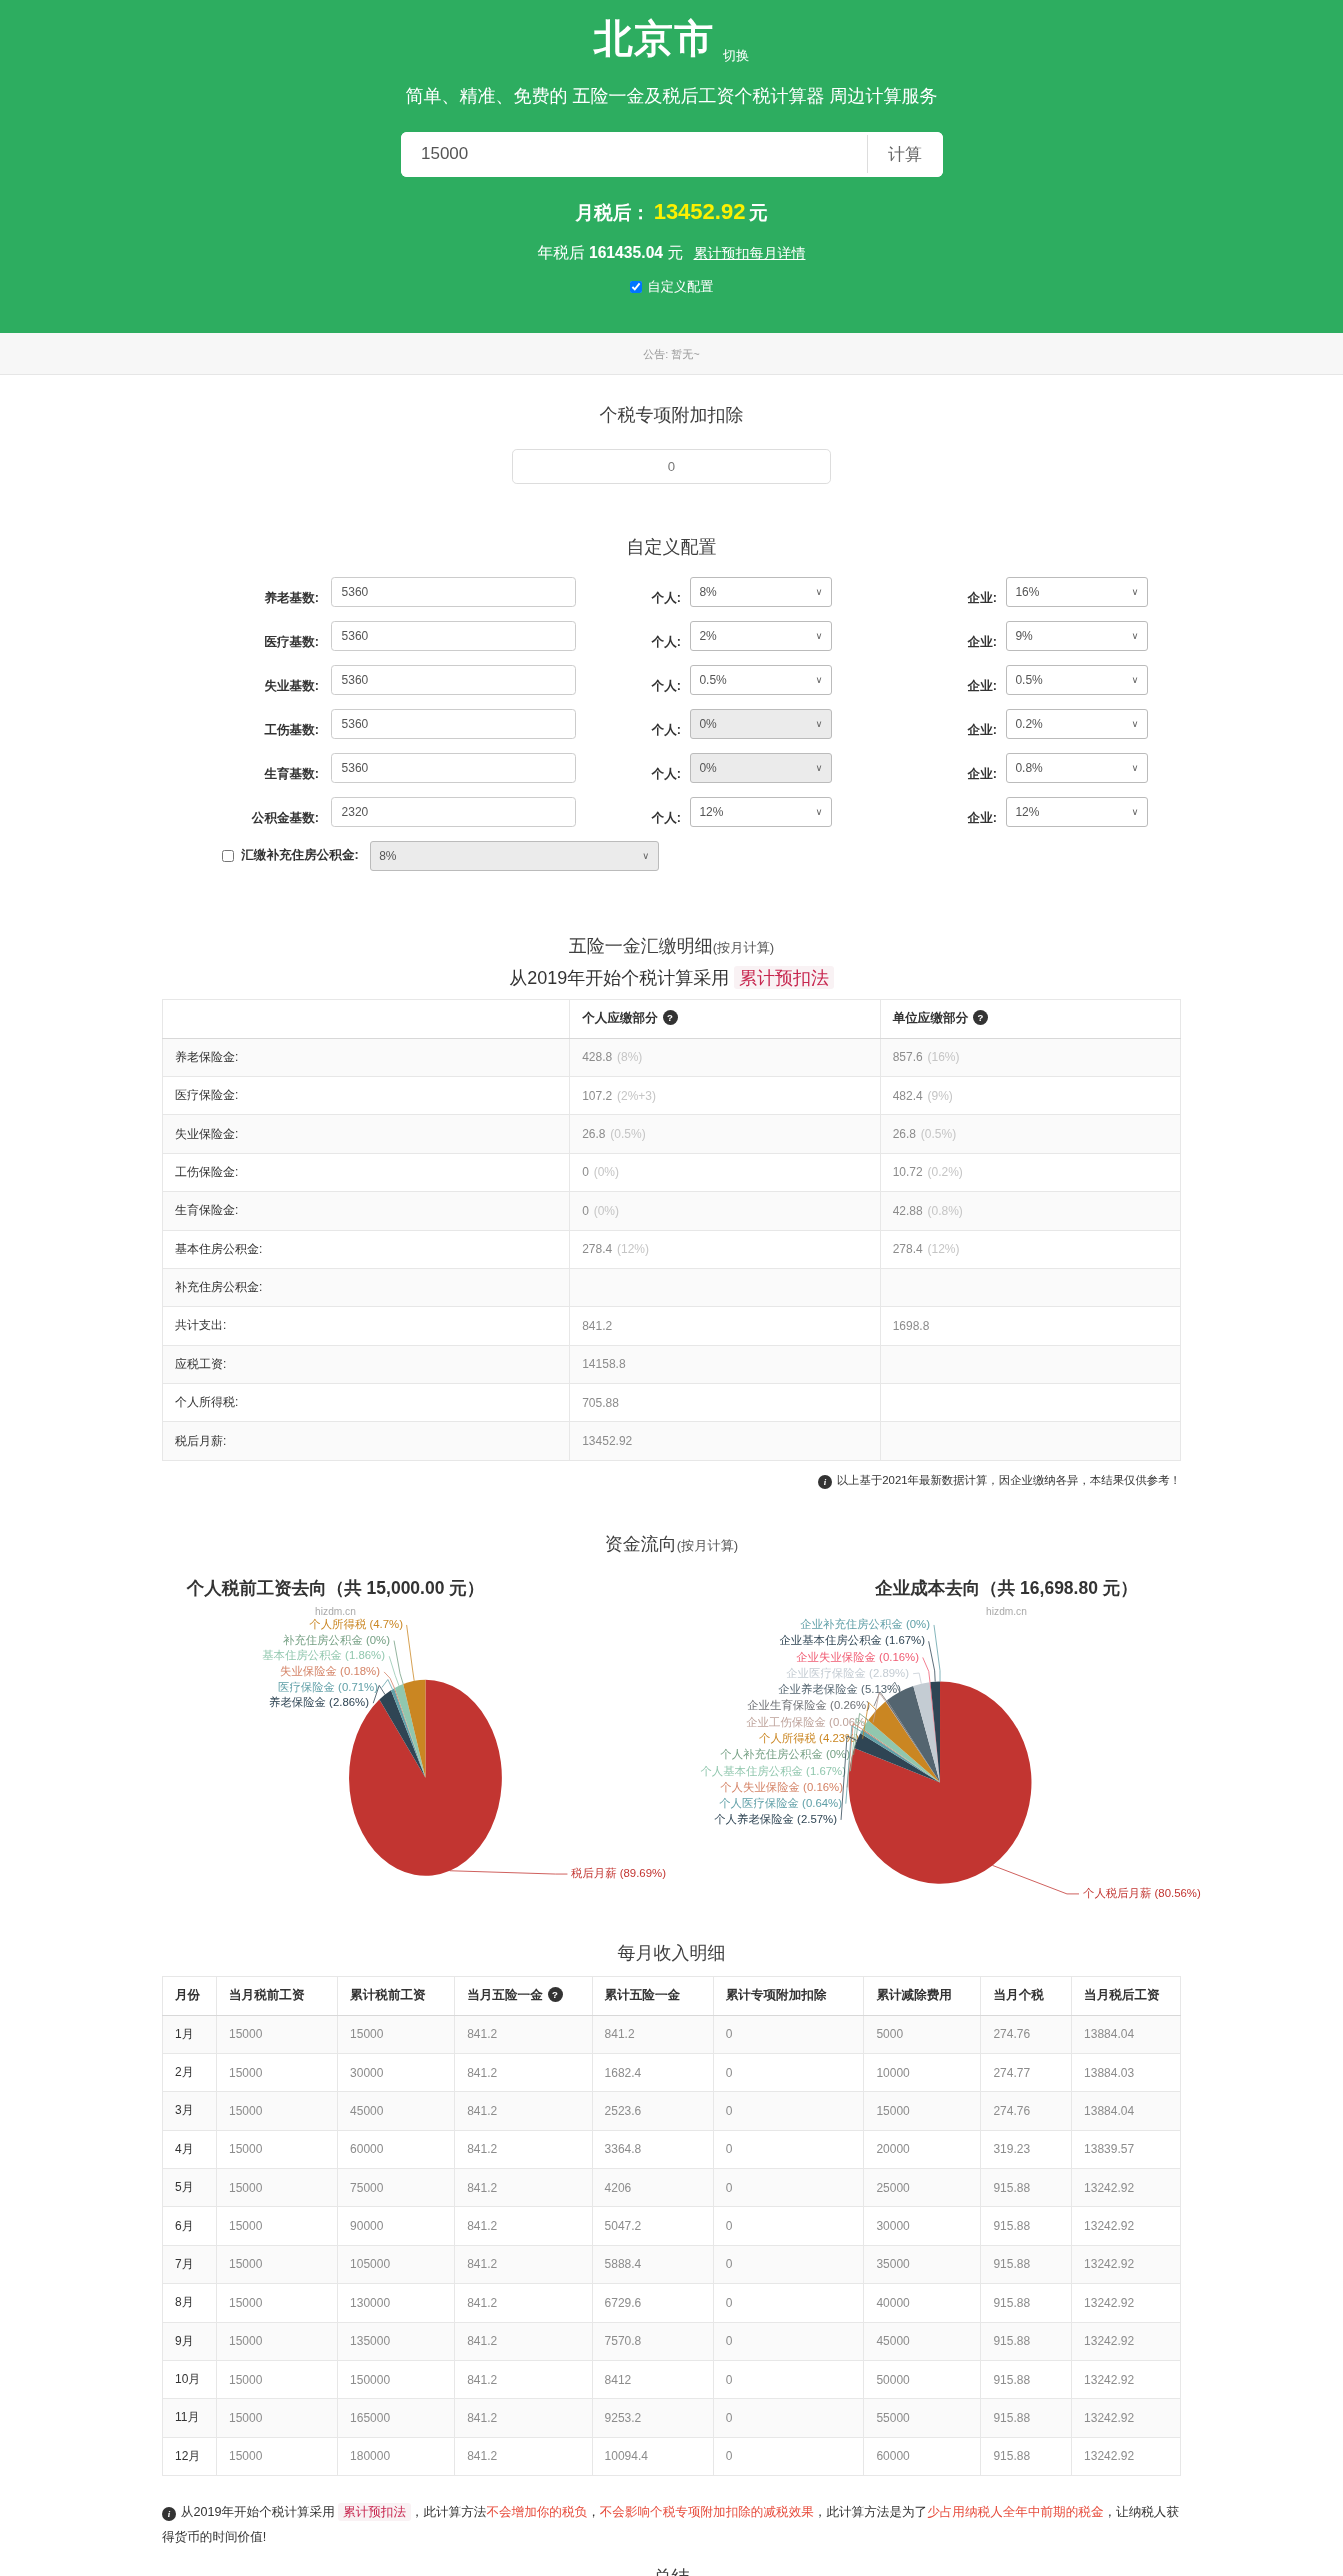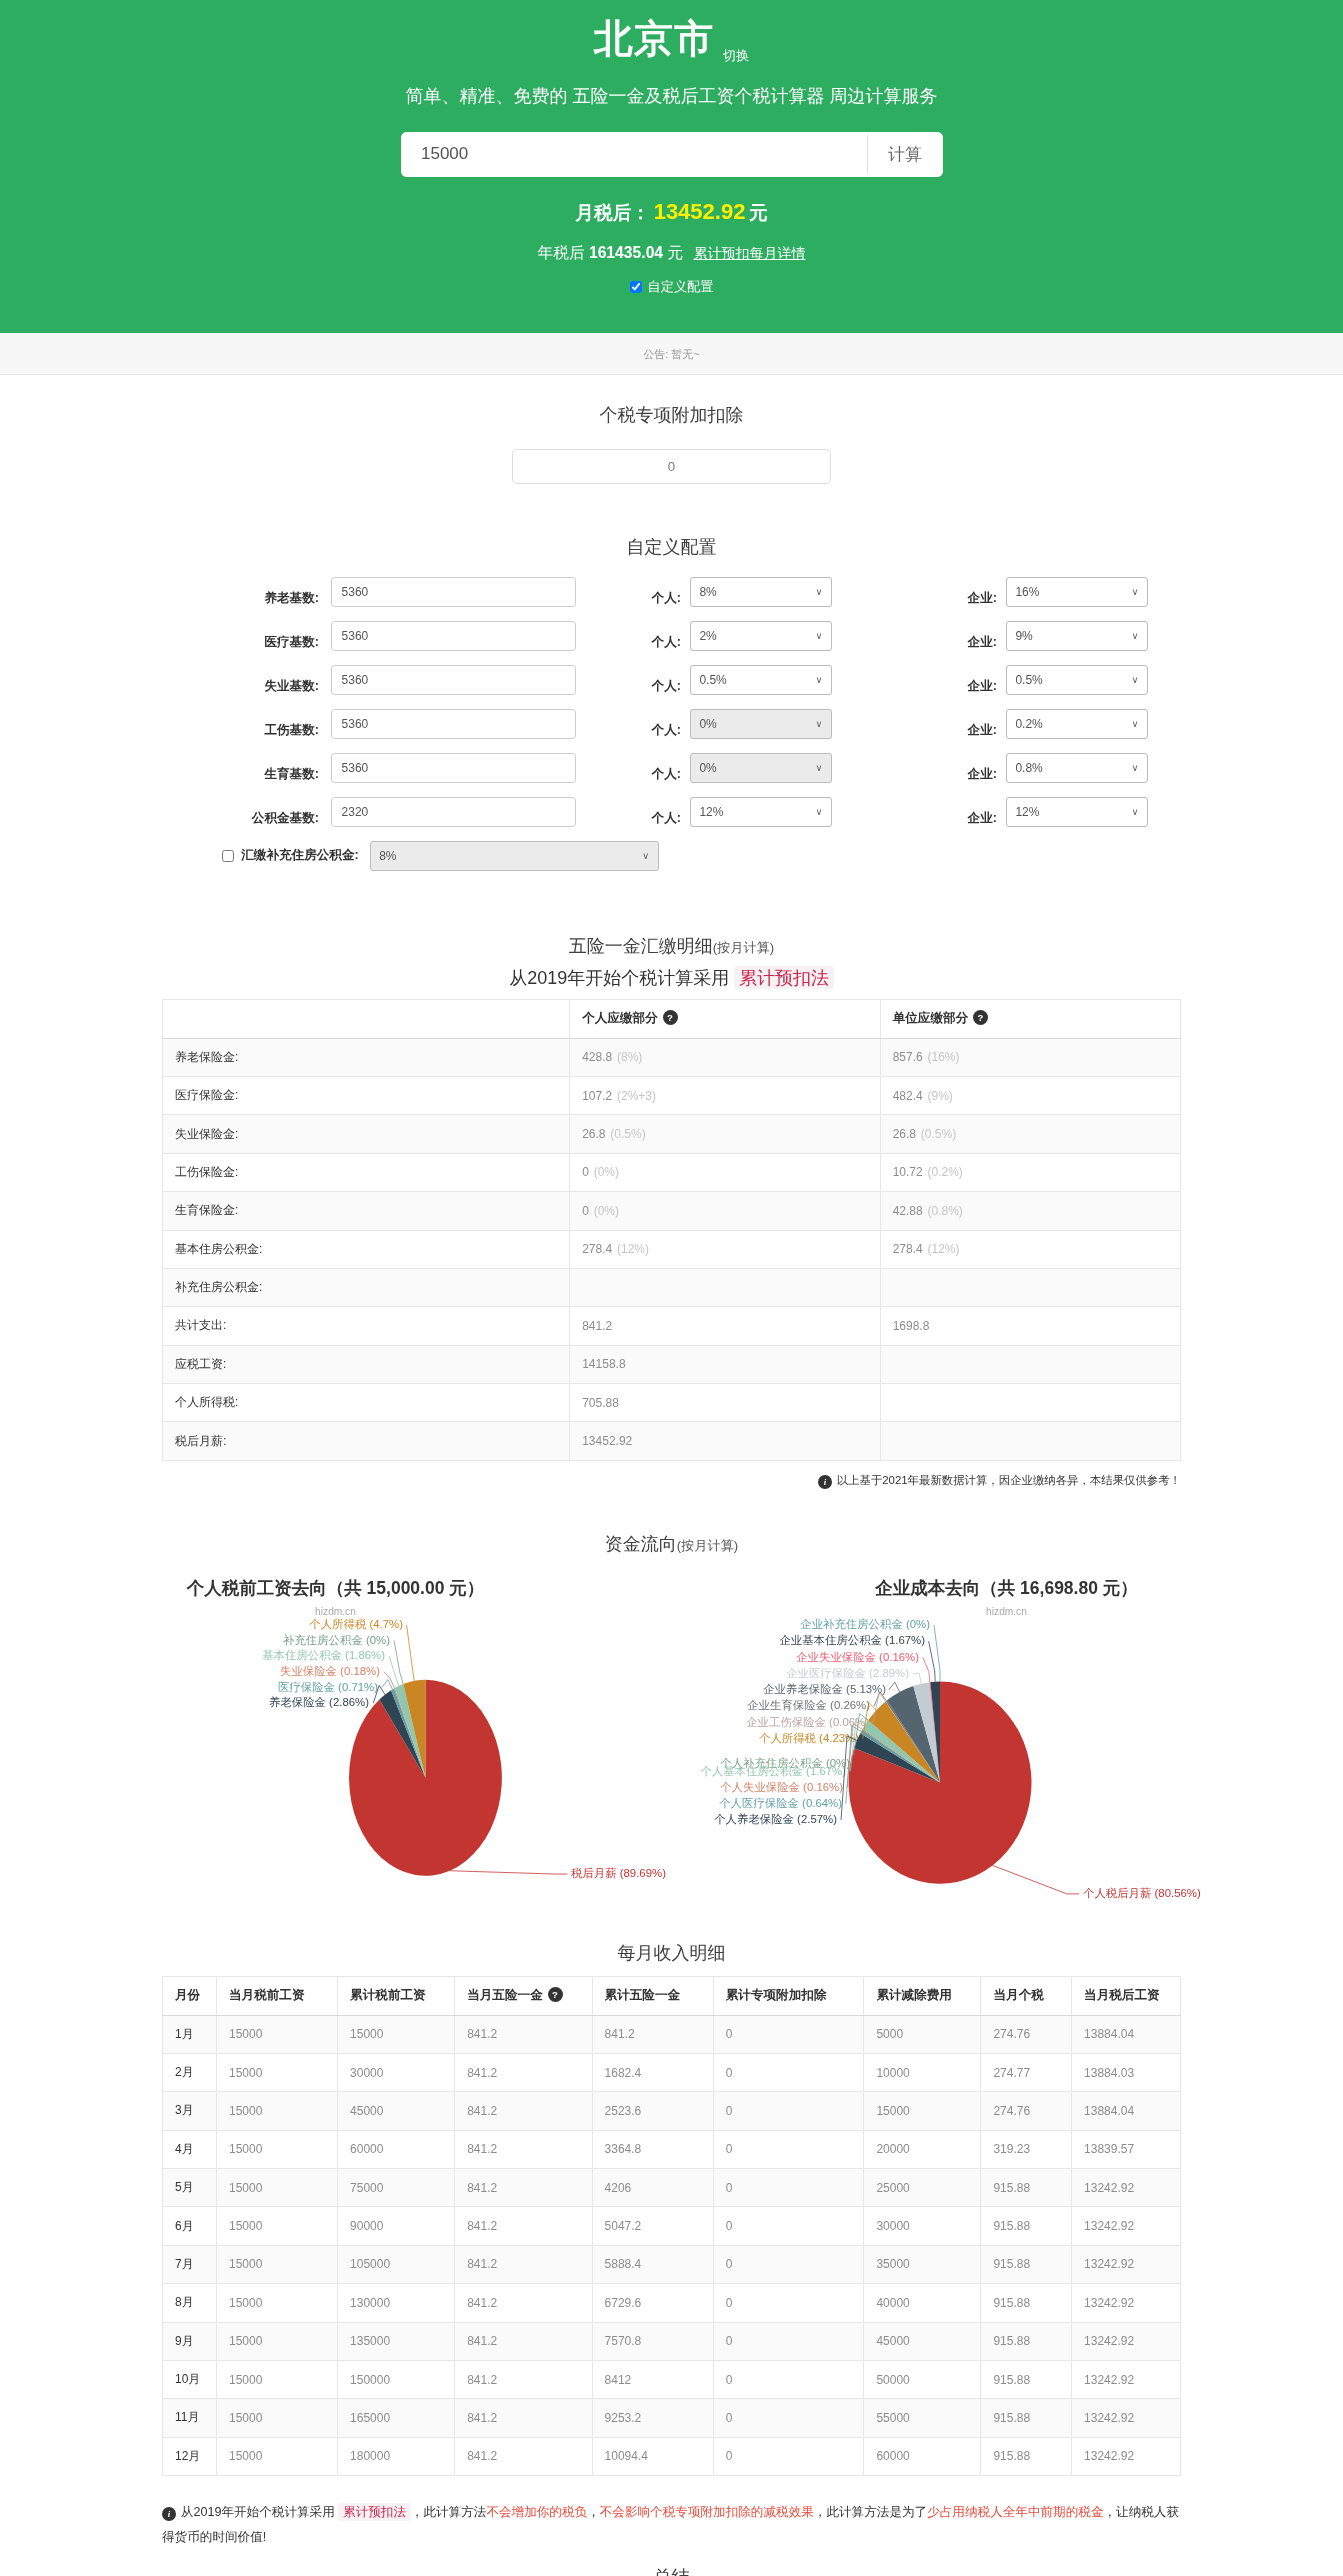--- a/index.html
+++ b/index.html
@@ -335,25 +335,25 @@
             <polyline points="747.4,506.5 923.0,512.0 943.0,512.0" fill="none" stroke="#c23531" stroke-width="1.3"></polyline>
           </svg>
         </div>
       <div class="chart-block" id="chart-1">
         <div class="chart-title">企业成本去向（共 16,698.80 元）</div>
         <div class="chart-sub">hizdm.cn</div>
       <div class="pie-label" style="color: rgb(97, 160, 168); top: 51px; right: 412px;">企业补充住房公积金 (0%)</div>
           <div class="pie-label" style="color: rgb(47, 69, 84); top: 67px; right: 417px;">企业基本住房公积金 (1.67%)</div>
           <div class="pie-label" style="color: rgb(240, 91, 114); top: 84px; right: 423px;">企业失业保险金 (0.16%)</div>
           <div class="pie-label" style="color: rgb(196, 204, 211); top: 100px; right: 433px;">企业医疗保险金 (2.89%)</div>
-          <div class="pie-label" style="color: rgb(84, 101, 112); top: 116px; right: 456px;">企业养老保险金 (5.13%)</div>
+          <div class="pie-label" style="color: rgb(84, 101, 112); top: 116px; right: 441px;">企业养老保险金 (5.13%)</div>
           <div class="pie-label" style="color: rgb(110, 112, 116); top: 132px; right: 472px;">企业生育保险金 (0.26%)</div>
           <div class="pie-label" style="color: rgb(189, 162, 154); top: 149px; right: 473px;">企业工伤保险金 (0.06%)</div>
           <div class="pie-label" style="color: rgb(202, 134, 34); top: 165px; right: 483px;">个人所得税 (4.23%)</div>
-          <div class="pie-label" style="color: rgb(116, 159, 131); top: 190px; right: 492px;">个人补充住房公积金 (0%)</div>
+          <div class="pie-label" style="color: rgb(116, 159, 131); top: 181px; right: 492px;">个人补充住房公积金 (0%)</div>
           <div class="pie-label" style="color: rgb(145, 199, 174); top: 198px; right: 496px;">个人基本住房公积金 (1.67%)</div>
           <div class="pie-label" style="color: rgb(212, 130, 101); top: 214px; right: 499px;">个人失业保险金 (0.16%)</div>
           <div class="pie-label" style="color: rgb(97, 160, 168); top: 230px; right: 500px;">个人医疗保险金 (0.64%)</div>
           <div class="pie-label" style="color: rgb(47, 69, 84); top: 246px; right: 505px;">个人养老保险金 (2.57%)</div>
           <div class="pie-label" style="color: rgb(194, 53, 49); top: 320px; left: 412px;">个人税后月薪 (80.56%)</div>
           <svg width="671" height="361" class="pie-svg" viewBox="0 0 1115 600">
             <path d="M447,360 L447.0,192.0 A152,168 0 1 1 304.2,302.5 Z" fill="#c23531"></path>
             <path d="M447,360 L304.2,302.5 A152,168 0 0 1 314.4,277.9 Z" fill="#2f4554"></path>
             <path d="M447,360 L314.4,277.9 A152,168 0 0 1 317.5,272.0 Z" fill="#61a0a8"></path>
             <path d="M447,360 L317.5,272.0 A152,168 0 0 1 318.3,270.6 Z" fill="#d48265"></path>

